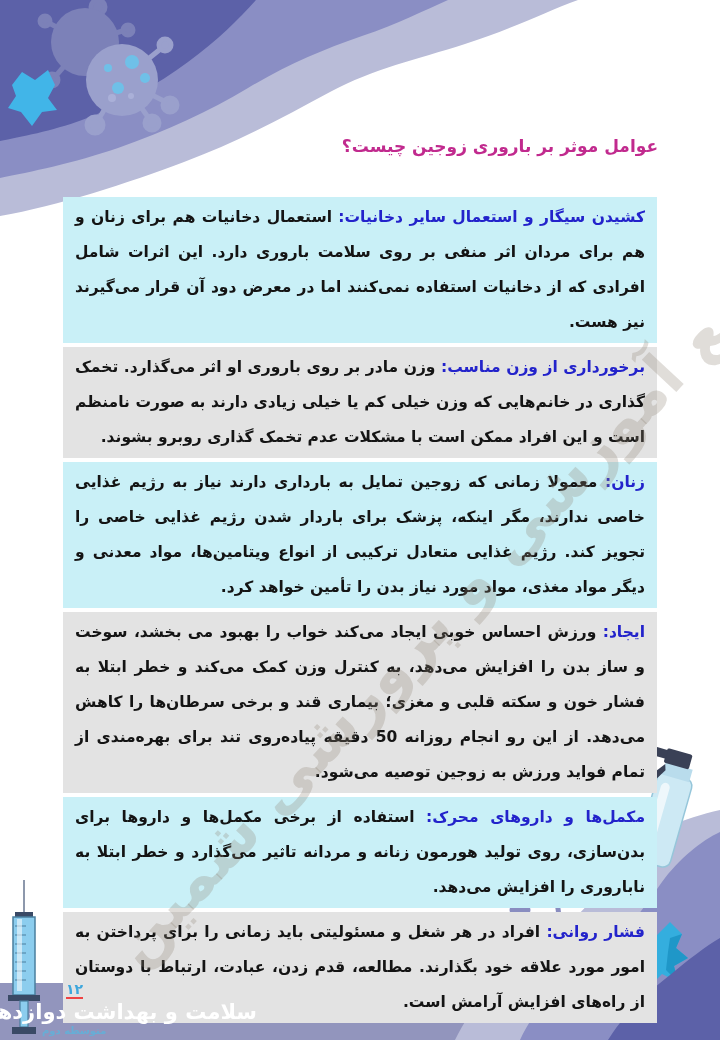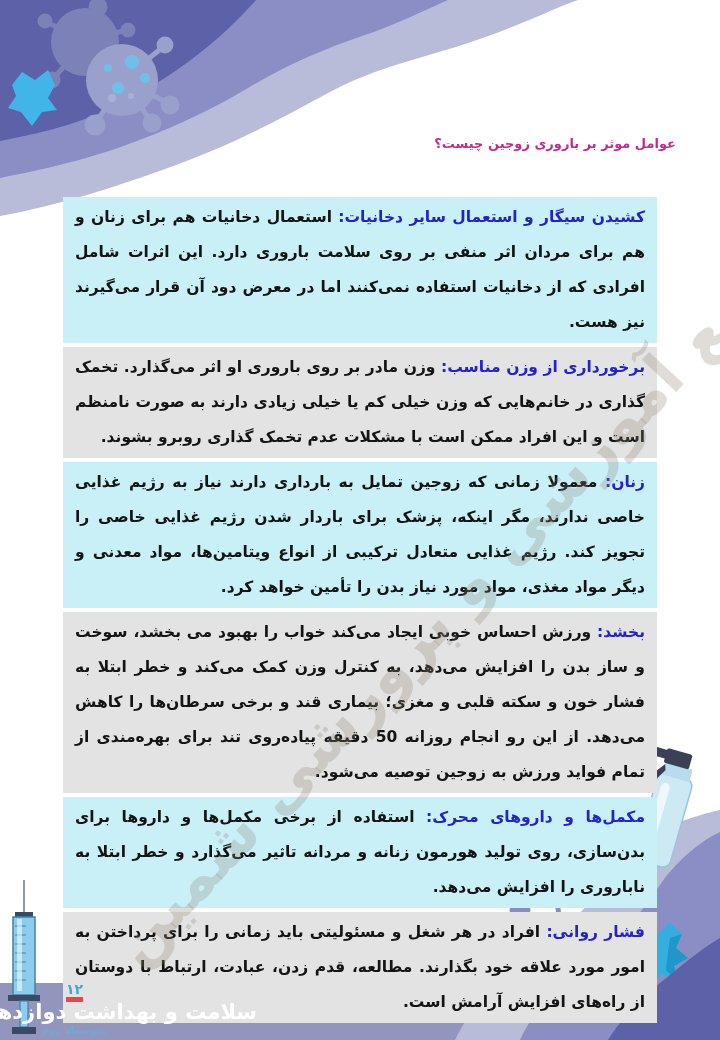--- a/index.html
+++ b/index.html
@@ -4,22 +4,22 @@
 <style>
   * { margin:0; padding:0; box-sizing:border-box; }
   html,body { width:720px; height:1040px; }
   body {
     position:relative; width:720px; height:1040px; overflow:hidden;
     background:#ffffff; font-family:"DejaVu Sans", sans-serif; direction:rtl;
   }
 
   
   .page-title {
-    position:absolute; top:136px; right:44px;
-    color:#c12a8e; font-size:13px; font-weight:bold;
+    position:absolute; top:136px; right:62px;
+    color:#c12a8e; font-size:17px; font-weight:bold;
     z-index:4;
     margin-left:7px;
   }
 
   
   .content {
     position:absolute; top:197px; left:63px; width:594px; z-index:3;
   }
   .para-box {
     width:100%; margin-bottom:4px; padding:3px 12px;
@@ -44,21 +44,21 @@
     background:#9295bd; z-index:1;
   }
   .logo-title {
     position:absolute; left:25px; top:1000px; width:232px;
     color:#ffffff; font-size:21px; font-weight:bold; text-align:center;
     z-index:4; direction:rtl; white-space:nowrap;
   }
   .logo-grade {
     position:absolute; left:66px; top:981px; color:#3fa7dc;
     font-size:14px; font-weight:bold; z-index:4;
-    border-bottom:5px solid #ef4444; line-height:16px;
+    border-bottom:2px solid #ef4444; line-height:16px;
   }
   .logo-subtitle {
     position:absolute; left:42px; top:1025px; color:#66aed6;
     font-size:10px; font-weight:bold; z-index:4; letter-spacing:1px;
   }
 
   svg { display:block; }
   .deco-tl { position:absolute; top:0; left:0; z-index:0; }
   .deco-br { position:absolute; top:810px; left:380px; z-index:2; }
   .spray   { position:absolute; top:722px; left:612px; z-index:2; }
@@ -185,21 +185,21 @@
   </div>
   <div class="para-box bg-gray">
     <span class="para-lead">برخورداری از وزن مناسب:</span>
     <span>وزن مادر بر روی باروری او اثر می‌گذارد. تخمک گذاری در خانم‌هایی که وزن خیلی کم یا خیلی زیادی دارند به صورت نامنظم است و این افراد ممکن است با مشکلات عدم تخمک گذاری روبرو بشوند.</span>
   </div>
   <div class="para-box bg-cyan">
     <span class="para-lead">زنان:</span>
     <span>معمولا زمانی که زوجین تمایل به بارداری دارند نیاز به رژیم غذایی خاصی ندارند، مگر اینکه، پزشک برای باردار شدن رژیم غذایی خاصی را تجویز کند. رژیم غذایی متعادل ترکیبی از انواع ویتامین‌ها، مواد معدنی و دیگر مواد مغذی، مواد مورد نیاز بدن را تأمین خواهد کرد.</span>
   </div>
   <div class="para-box bg-gray">
-    <span class="para-lead">بخشد:</span>
+    <span class="para-lead">ایجاد:</span>
     <span>ورزش احساس خوبی ایجاد می‌کند خواب را بهبود می بخشد، سوخت و ساز بدن را افزایش می‌دهد، به کنترل وزن کمک می‌کند و خطر ابتلا به فشار خون و سکته قلبی و مغزی؛ بیماری قند و برخی سرطان‌ها را کاهش می‌دهد. از این رو انجام روزانه 50 دقیقه پیاده‌روی تند برای بهره‌مندی از تمام فواید ورزش به زوجین توصیه می‌شود.</span>
   </div>
   <div class="para-box bg-cyan">
     <span class="para-lead">مکمل‌ها و داروهای محرک:</span>
     <span>استفاده از برخی مکمل‌ها و داروها برای بدن‌سازی، روی تولید هورمون زنانه و مردانه تاثیر می‌گذارد و خطر ابتلا به ناباروری را افزایش می‌دهد.</span>
   </div>
   <div class="para-box bg-gray">
     <span class="para-lead">فشار روانی:</span>
     <span>افراد در هر شغل و مسئولیتی باید زمانی را برای پرداختن به امور مورد علاقه خود بگذارند. مطالعه، قدم زدن، عبادت، ارتباط با دوستان از راه‌های افزایش آرامش است.</span>
   </div>

